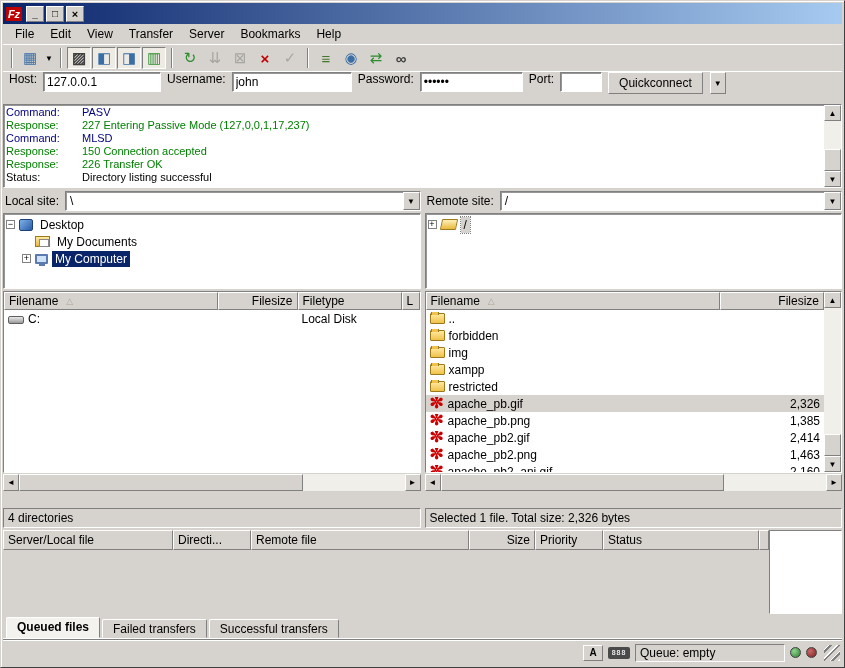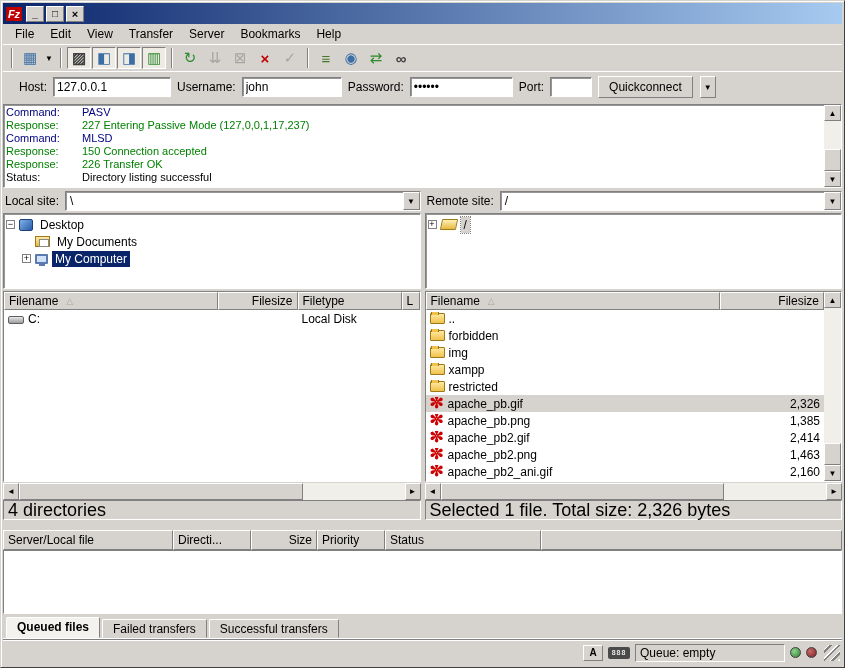--- a/index.html
+++ b/index.html
@@ -33,25 +33,25 @@
   .toolbar { height:27px; flex:0 0 27px; display:flex; align-items:center; padding-left:4px; gap:1px;
              border-top:1px solid #ffffff; }
   .tsep { width:2px; height:20px; border-left:1px solid #808080; border-right:1px solid #ffffff; margin:0 4px; }
   .tbtn { width:24px; height:22px; display:flex; align-items:center; justify-content:center; font-size:15px; }
   .tbtn.toggled { border:1px solid; border-color:#808080 #ffffff #ffffff #808080; background:#edebe4; }
   .tbtn.disabled { color:#9c9a94; opacity:.8; }
   .tarrow { width:12px; height:22px; font-size:8px; display:flex; align-items:center; justify-content:center; color:#000; }
   .c-blue { color:#3b6ea5; } .c-green { color:#2e8b2e; } .c-red { color:#c00000; font-weight:bold; } .c-dark { color:#404040; font-weight:bold; } .c-multi { color:#46752d; }
 
   
-  .quickbar { height:31px; flex:0 0 31px; display:flex; align-items:center; gap:6px; padding-left:16px;
+  .quickbar { height:31px; flex:0 0 31px; display:flex; align-items:flex-start; gap:6px; padding-left:6px;
               border-top:1px solid #ffffff; }
   .qlabel { font-size:12px; }
   .qinput { height:20px; background:#fff; padding:2px 3px; font-size:12px; font-family:"Liberation Sans",sans-serif; outline:none; }
-  .qc-host { width:118px; } .qc-user { width:100px; } .qc-pass { width:103px; } .qc-port { width:42px; }
+  .qc-host { width:118px; } .qc-user { width:120px; } .qc-pass { width:103px; } .qc-port { width:42px; }
   .qcbtn { height:22px; padding:0 10px; background:#d6d3ce; font-size:12px; display:flex; align-items:center; }
   .qcarrow { width:16px; height:22px; background:#d6d3ce; display:flex; align-items:center; justify-content:center; font-size:8px; margin-left:1px; }
 
   
   .logpane { height:84px; flex:0 0 84px; margin:2px 0 0 0; background:#fff; display:flex; overflow:hidden; }
   .loglines { flex:1; padding:1px 2px; overflow:hidden; }
   .logline { display:flex; line-height:13px; white-space:nowrap; }
   .loglabel { width:76px; flex:0 0 76px; }
   .log-command { color:#000080; } .log-response { color:#008000; } .log-status { color:#000000; }
 
@@ -104,32 +104,32 @@
   .lheader { height:18px; flex:0 0 18px; display:flex; background:#d6d3ce; overflow:hidden; }
   .hcell { display:flex; align-items:center; padding:0 4px; font-size:12px; background:#d6d3ce;
            border:1px solid; border-color:#ffffff #808080 #808080 #ffffff; white-space:nowrap; overflow:hidden; }
   .hcell .sort { margin-left:8px; color:#aca899; font-size:9px; }
   .hcell.num { justify-content:flex-end; }
   .lbody { flex:1; background:#fff; overflow:hidden; }
   .lrow { display:flex; align-items:center; height:17px; white-space:nowrap; }
   .lrow.rowsel { background:#d6d3ce; }
   .cell { padding:0 4px; overflow:hidden; font-size:12px; display:flex; align-items:center; }
   .cell.num { justify-content:flex-end; }
-  .statusline { height:20px; flex:0 0 20px; margin-top:0; display:flex; align-items:center; padding:0 4px;
-                font-size:18px; border:1px solid; border-color:#808080 #ffffff #ffffff #808080; }
+  .statusline { height:20px; flex:0 0 20px; margin-top:17px; display:flex; align-items:center; padding:0 4px;
+                font-size:12px; border:1px solid; border-color:#808080 #ffffff #ffffff #808080; }
 
   
   .colFnameL { flex:1; } .colFsizeL { width:80px; flex:0 0 80px; } .colFtypeL { width:104px; flex:0 0 104px; }
   .colLmod { width:18px; flex:0 0 18px; }
   .colFnameR { flex:1; } .colFsizeR { width:104px; flex:0 0 104px; }
 
   .listRowArea { flex:1; display:flex; min-height:0; }
 
   
-  .queuepane { flex:0 0 84px; display:flex; flex-direction:column; margin-top:10px;text-align:right; }
+  .queuepane { flex:0 0 84px; display:flex; flex-direction:row; margin-top:2px;text-align:right; }
   .qheader { height:20px; flex:0 0 20px; display:flex; background:#d6d3ce; }
   .qbody { flex:1; background:#fff; border:1px solid; border-color:#808080 #ffffff #ffffff #808080; }
   .colQ1 { width:170px; flex:0 0 170px; } .colQ2 { width:78px; flex:0 0 78px; }
   .colQ3 { width:218px; flex:0 0 218px; } .colQ4 { width:66px; flex:0 0 66px; }
   .colQ5 { width:68px; flex:0 0 68px; } .colQ6 { width:156px; flex:0 0 156px; }
   .colQx { flex:1; }
 
   
   .tabsrow { height:25px; flex:0 0 25px; display:flex; align-items:flex-end; padding-left:3px; gap:2px;
              border-bottom:1px solid #ffffff; }
@@ -455,20 +455,23 @@
   </div>
 
   <div class="queuepane">
     <div class="qheader">
       <div class="hcell colQ1">
           <span>Server/Local file</span>
         </div>
       <div class="hcell colQ2">
           <span>Directi...</span>
         </div>
+      <div class="hcell colQ3">
+          <span>Remote file</span>
+        </div>
       <div class="hcell num colQ4">
           <span>Size</span>
         </div>
       <div class="hcell colQ5">
           <span>Priority</span>
         </div>
       <div class="hcell colQ6">
           <span>Status</span>
         </div>
       <div class="hcell colQx"></div>

